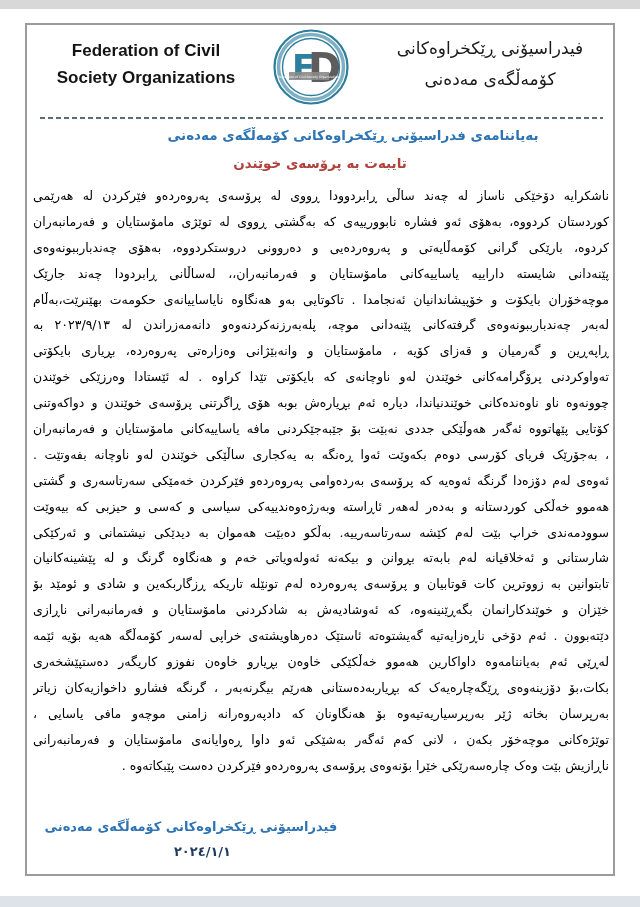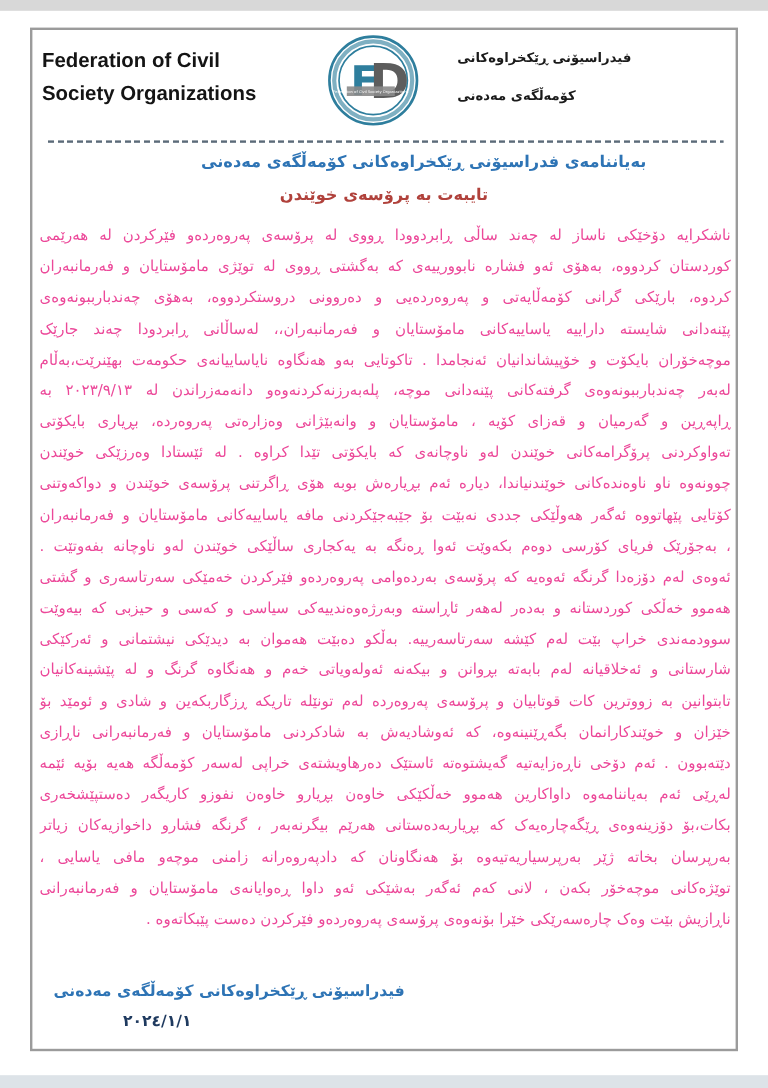--- a/index.html
+++ b/index.html
@@ -12,28 +12,28 @@
   .bottom-strip{position:absolute;left:0;top:896px;width:640px;height:11px;background:#dde3e8;}
 
   .sheet{
     position:absolute;left:25px;top:23px;width:586px;height:849px;
     border:2px solid #9b9b9b;background:#ffffff;
   }
 
   
   .header-en{
     position:absolute;left:8px;top:12px;width:222px;
-    font-family:"Liberation Sans",sans-serif;
+    text-align:center;font-family:"Liberation Sans",sans-serif;
     font-weight:700;font-size:17px;line-height:27px;color:#141414;
   }
   .logo{position:absolute;left:245px;top:3px;width:78px;height:78px;}
   .header-ku{
     position:absolute;right:14px;top:8px;width:218px;
-    direction:rtl;text-align:left;
-    font-weight:700;font-size:11px;line-height:31px;color:#1a1a1a;
+    direction:rtl;text-align:center;
+    font-weight:400;font-size:17px;line-height:31px;color:#1a1a1a;
   }
 
   .dashes{
     position:absolute;left:13px;right:10px;top:92px;height:2px;
     background:repeating-linear-gradient(to right,#5c6b79 0 5px,transparent 5px 8px);
   }
 
   .doc-title{
     position:absolute;left:0;top:102px;width:100%;
     direction:rtl;text-align:center;
@@ -41,37 +41,37 @@
   }
   .doc-subtitle{
     position:absolute;left:0;top:130px;width:100%;
     direction:rtl;text-align:center;
     color:#b0413b;font-weight:700;font-size:13.5px;
   }
 
   
   .body-par{
     position:absolute;left:6px;right:4px;top:158px;
-    direction:rtl;color:#ec4899;font-size:12.5px;
+    direction:rtl;color:#000000;font-size:12.5px;
   }
   .bline{
     height:25.9px;line-height:25.9px;overflow:hidden;
     text-align:justify;text-align-last:justify;
   }
   .bline.last{text-align-last:right;}
 
   
   .sig-name{
     position:absolute;left:4px;top:794px;width:320px;
     direction:rtl;text-align:center;
     color:#2e74b5;font-weight:700;font-size:13px;
   }
   .sig-date{
     position:absolute;left:4px;top:819px;width:200px;
-    direction:rtl;text-align:center;
+    direction:rtl;text-align:right;
     color:#1f3a5f;font-weight:700;font-size:13px;letter-spacing:2px;
   }
 </style>
 </head>
 <body>
 
 <div class="top-strip"></div>
 <div class="bottom-strip"></div>
 
 <div class="sheet">

